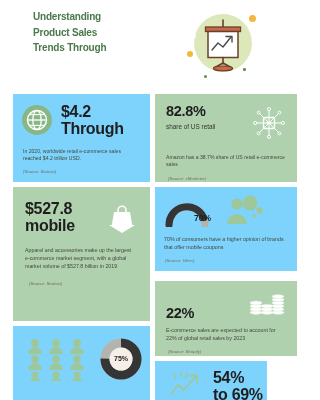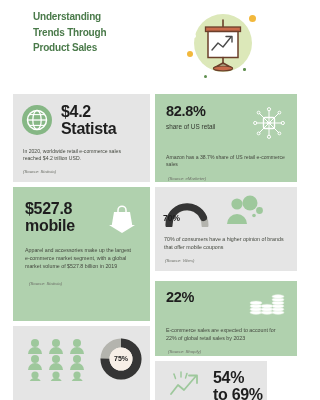--- a/index.html
+++ b/index.html
@@ -21,56 +21,56 @@
 
   .hero{position:absolute;left:186px;top:6px;width:74px;height:74px;}
   .hero-circle{
     position:absolute;left:8px;top:8px;width:58px;height:58px;border-radius:50%;
     background:#dce8b9;
   }
   .hero svg{position:absolute;left:0;top:0;}
   .dot{position:absolute;border-radius:50%;}
 
   .card{position:absolute;box-sizing:border-box;overflow:hidden;}
-  .cream{background:#e5e5e5;}
+  .cream{background:#7dd3fc;}
   .green{background:#b0d1ae;}
 
   .big{color:#1e1e1e;font-size:16px;line-height:17px;font-weight:bold;letter-spacing:-0.3px;}
   .big-sm{font-size:14.5px;line-height:15.5px;}
   .sub{color:#33382f;font-size:6.4px;line-height:8px;margin-top:3px;}
   .body{color:#44483f;font-size:5.1px;line-height:7.2px;}
   .src{color:#6d7068;font-size:4.3px;line-height:6px;font-style:italic;}
 
   .flexrow{display:flex;align-items:center;}
 
   
   .globe{width:30px;height:30px;border-radius:50%;background:#86b785;position:relative;flex:0 0 auto;}
   .bag{width:34px;height:30px;position:relative;flex:0 0 auto;}
   .gauge{width:48px;height:30px;position:relative;flex:0 0 auto;}
   .gauge .gnum{
-    position:absolute;left:0;top:16px;width:48px;text-align:left;
+    position:absolute;left:0;top:16px;width:48px;text-align:right;
     font-size:8.5px;font-weight:bold;color:#1e1e1e;
   }
   .donut{width:44px;height:44px;position:relative;}
   .donut .dnum{
     position:absolute;left:0;top:18px;width:44px;text-align:center;
     font-size:7px;font-weight:bold;color:#1e1e1e;
   }
   .people{width:62px;height:44px;position:relative;}
 </style>
 </head>
 <body>
 
 <div class="page">
 
   <div class="header">
     <div class="title">
       <span>Understanding</span>
+      <span>Product Sales</span>
       <span>Trends Through</span>
-      <span>Product Sales</span>
     </div>
 
     <div class="hero">
       <div class="hero-circle"></div>
       <div class="dot" style="left:63px;top:9px;width:7px;height:7px;background:#f2b83c;"></div>
       <div class="dot" style="left:1px;top:45px;width:6px;height:6px;background:#f2b83c;"></div>
       <div class="dot" style="left:18px;top:69px;width:3px;height:3px;background:#5f8f4f;"></div>
       <div class="dot" style="left:57px;top:62px;width:2.5px;height:2.5px;background:#5f8f4f;"></div>
       <div class="dot" style="left:56px;top:3px;width:3px;height:3px;background:#ffffff;"></div>
       <div class="dot" style="left:6px;top:28px;width:4px;height:4px;background:#ffffff;"></div>
@@ -95,21 +95,21 @@
         <svg width="30" height="30" viewBox="0 0 30 30">
           <circle cx="15" cy="15" r="9.5" fill="none" stroke="#ffffff" stroke-width="1.5"></circle>
           <ellipse cx="15" cy="15" rx="4.2" ry="9.5" fill="none" stroke="#ffffff" stroke-width="1.3"></ellipse>
           <line x1="5.5" y1="15" x2="24.5" y2="15" stroke="#ffffff" stroke-width="1.3"></line>
           <line x1="7.3" y1="9.6" x2="22.7" y2="9.6" stroke="#ffffff" stroke-width="1.1"></line>
           <line x1="7.3" y1="20.4" x2="22.7" y2="20.4" stroke="#ffffff" stroke-width="1.1"></line>
         </svg>
       </div>
       <div class="big" style="margin-left:9px;">
         <div>$4.2</div>
-        <div>Statista</div>
+        <div>Through</div>
       </div>
     </div>
     <div class="body" style="margin:11px 10px 0 10px;">In 2020, worldwide retail e-commerce sales reached $4.2 trillion USD.</div>
     <div class="src" style="margin:7px 10px 0 10px;">(Source: Statista)</div>
   </div>
 
   <div class="card green" style="left:155px;top:94px;width:142px;height:88px;">
     <div class="flexrow" style="padding:10px 0 0 11px;align-items:flex-start;">
       <div style="flex:1 1 auto;">
         <div class="big big-sm">82.8%</div>
@@ -179,21 +179,21 @@
           <circle cx="12" cy="10" r="5.6" fill="#9ec89c"></circle>
           <path d="M2 30 a10 10 0 0 1 20 0 z" fill="#9ec89c"></path>
         </svg>
       </div>
     </div>
     <div class="body" style="margin:6px 12px 0 9px;font-size:5.3px;line-height:7.6px;">70% of consumers have a higher opinion of brands that offer mobile coupons</div>
     <div class="src" style="margin:7px 12px 0 10px;">(Source: Vibes)</div>
   </div>
 
   <div class="card green" style="left:155px;top:281px;width:142px;height:75px;">
-    <div class="flexrow" style="padding:9px 0 0 11px;align-items:flex-start;">
+    <div class="flexrow" style="padding:9px 0 0 11px;align-items:flex-end;">
       <div class="big big-sm" style="flex:1 1 auto;">22%</div>
       <div style="margin:1px 12px 0 0;">
         <svg width="36" height="26" viewBox="0 0 36 26">
           <g fill="#ffffff" stroke="#d9e8d7" stroke-width="0.5">
             <ellipse cx="7" cy="21.5" rx="6" ry="1.9"></ellipse>
               <ellipse cx="7" cy="18.3" rx="6" ry="1.9"></ellipse>
             <ellipse cx="7" cy="15.1" rx="6" ry="1.9"></ellipse>
               <ellipse cx="7" cy="11.9" rx="6" ry="1.9"></ellipse>
             <ellipse cx="18" cy="21.5" rx="6" ry="1.9"></ellipse>
               <ellipse cx="18" cy="18.3" rx="6" ry="1.9"></ellipse>

